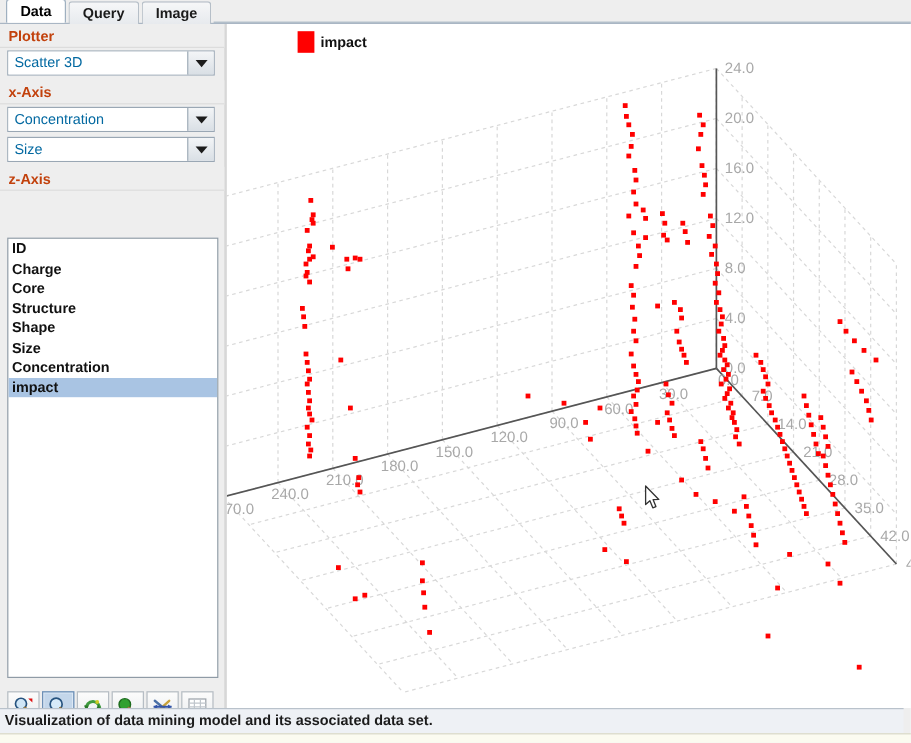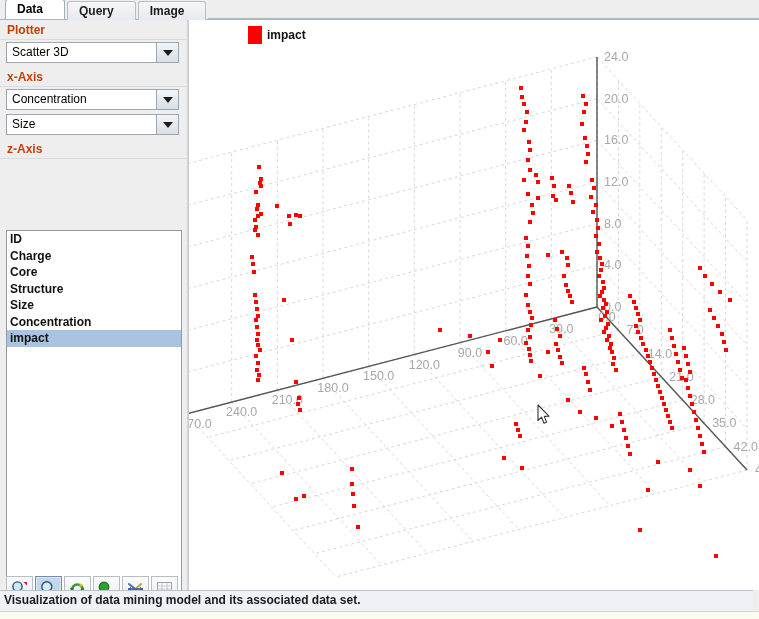--- a/index.html
+++ b/index.html
@@ -31,21 +31,21 @@
     background: #eeeeee;
     border-bottom: 1px solid #a9b6c4;
     box-sizing: border-box;
     display: flex;
     align-items: flex-end;
     padding-left: 5px;
   }
   .tab {
     height: 19px;
     line-height: 18px;
-    padding: 0 21px 0 11px;
+    padding: 0 11px 0 11px;
     font-size: 12px;
     font-weight: bold;
     color: #1b1b1b;
     background: linear-gradient(#f6f7f8, #e7eaee);
     border: 1px solid #b6bfc8;
     border-bottom: none;
     border-top-left-radius: 3px;
     border-top-right-radius: 3px;
     margin-right: 2px;
     box-sizing: border-box;
@@ -95,21 +95,21 @@
     border: 1px solid #9aa7b4;
     display: flex;
     align-items: stretch;
     box-sizing: border-box;
   }
   .combo-value {
     flex: 1;
     line-height: 19px;
     padding-left: 5px;
     font-size: 12px;
-    color: #000000;
+    color: #0369a1;
     overflow: hidden;
     white-space: nowrap;
     background: #ffffff;
   }
   .combo-arrow {
     width: 21px;
     background: linear-gradient(#f3f5f7, #d9dfe5);
     border-left: 1px solid #9aa7b4;
     display: flex;
     align-items: center;
@@ -127,21 +127,20 @@
   .listbox {
     position: absolute;
     left: 6px;
     top: 178px;
     width: 176px;
     height: 367px;
     background: #ffffff;
     border: 1px solid #8f9ba6;
     box-sizing: border-box;
     overflow: hidden;
-    margin-top: 32px;
   }
   .list-item {
     height: 16.5px;
     line-height: 16px;
     font-size: 12px;
     font-weight: bold;
     color: #111111;
     padding-left: 3px;
     white-space: nowrap;
     box-sizing: border-box;
@@ -295,20 +294,21 @@
         </div>
     </div>
 
     <div class="field-label">z-Axis</div>
 
     <div class="listbox">
       <div class="list-item"><span>ID</span></div>
       <div class="list-item"><span>Charge</span></div>
       <div class="list-item"><span>Core</span></div>
       <div class="list-item"><span>Structure</span></div>
+      <div class="list-item"><span>Shape</span></div>
       <div class="list-item"><span>Size</span></div>
       <div class="list-item"><span>Concentration</span></div>
       <div class="list-item selected"><span>impact</span></div>
     </div>
 
     <div class="toolbar">
 
       <div class="tbtn">
         <span>
           <svg width="19" height="19" viewBox="0 0 19 19">

